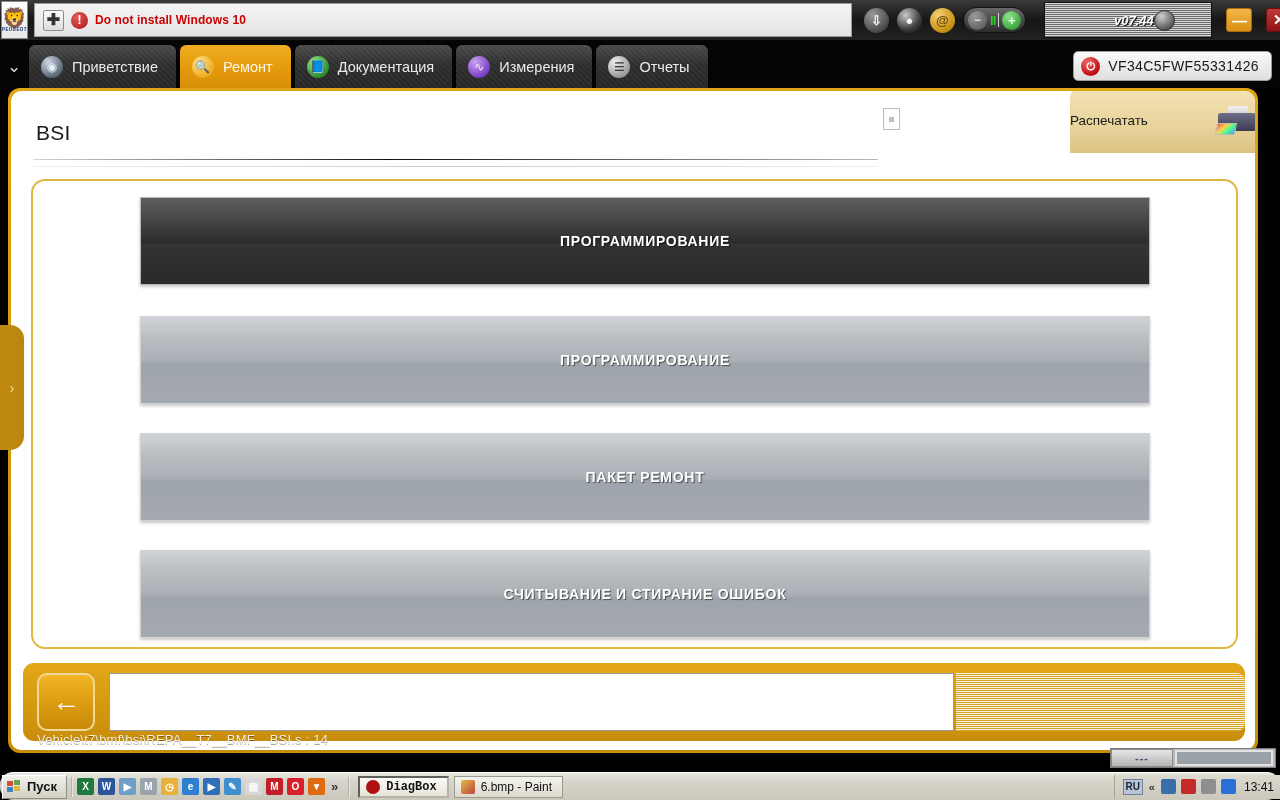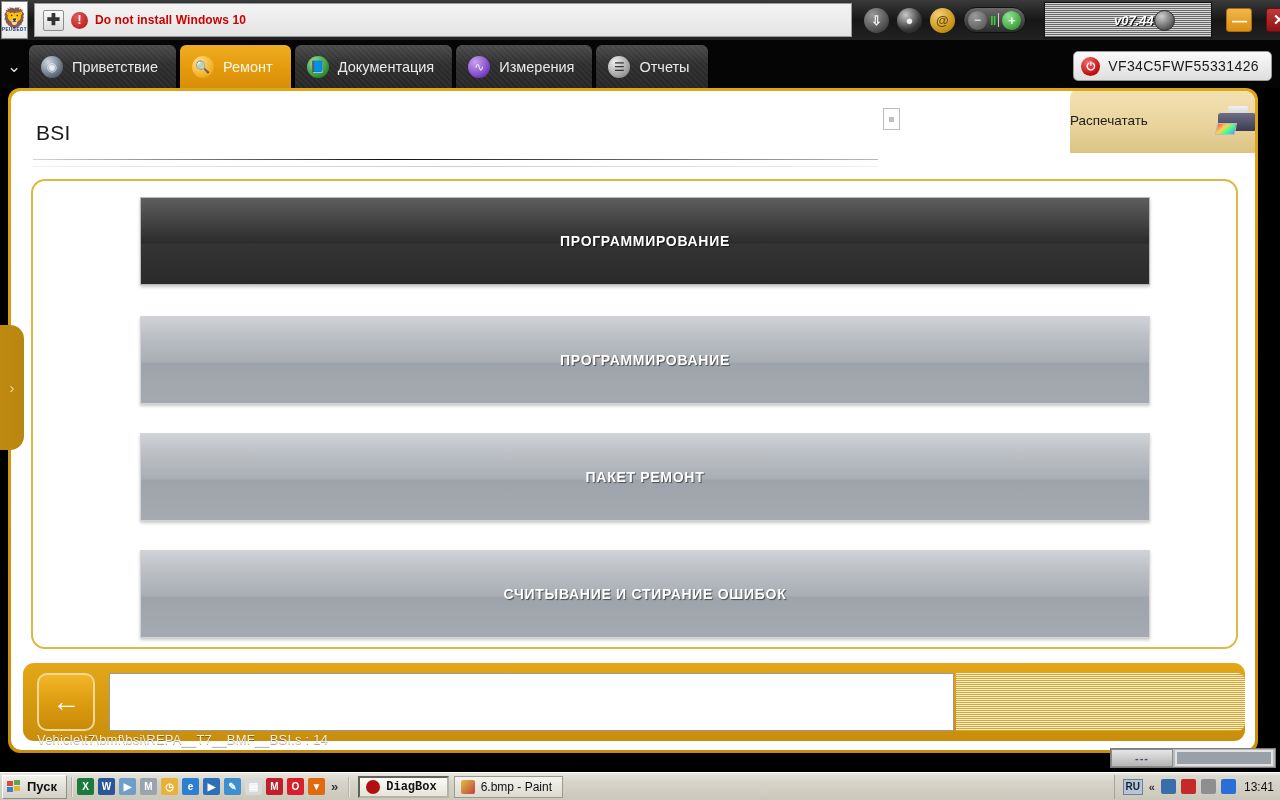--- a/index.html
+++ b/index.html
@@ -274,21 +274,21 @@
   }
   .mini-widget .bar2 {
     flex:1;height:16px;margin:0 2px;background:#9aa0a8;border:2px solid #e2e2e2;
   }
 
   
   .taskbar {
     position:absolute; left:0; bottom:0; width:1280px; height:28px;
     background:linear-gradient(180deg,#e7e7e0 0%, #d6d3c8 35%, #cbc7bb 100%);
     border-top:1px solid #fff;
-    display:flex;align-items:center;
+    display:flex;align-items:center;border-radius:13px;
   }
   .start-btn {
     margin-left:2px; height:24px; padding:0 9px 0 4px;
     background:linear-gradient(180deg,#f2f2ec,#d2cfc4);
     border:1px solid #8f8d84; border-top-color:#fff; border-left-color:#fff;
     display:flex;align-items:center;gap:5px;
     font-size:13px;font-weight:bold;color:#111;
   }
   .start-flag { width:15px;height:13px;position:relative; }
   .start-flag i { position:absolute;width:6px;height:5px;display:block; }

